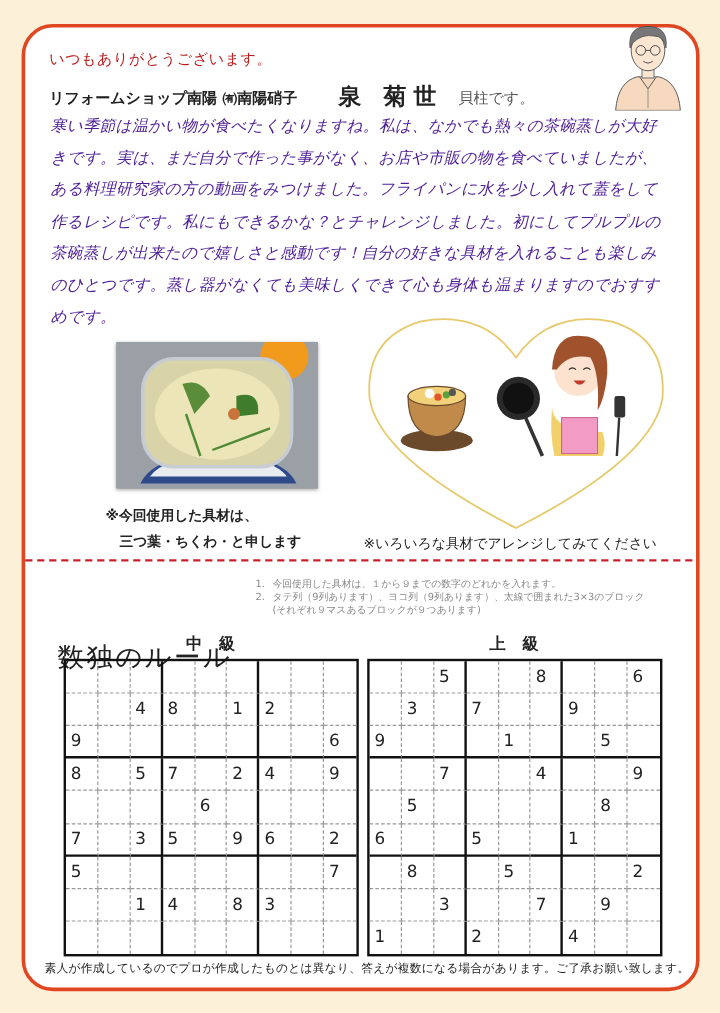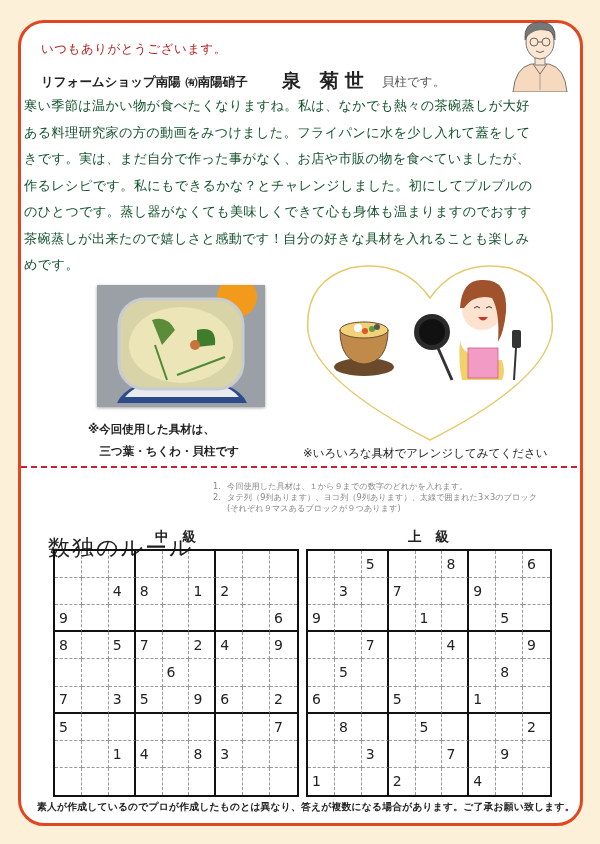--- a/index.html
+++ b/index.html
@@ -13,22 +13,22 @@
   .card {
     position:absolute; left:18px; top:20px; width:559px; height:800px;
     background:#fff; border:3px solid #e0461f; border-radius:26px;
     box-sizing:content-box;
   }
   .greeting { position:absolute; left:41px; top:41px; font-size:12.5px; color:#b91c1c; letter-spacing:0.5px; }
   .intro { position:absolute; left:41px; top:67px; font-size:12.5px; font-weight:bold; color:#222; white-space:nowrap; }
   .intro .name { font-size:19px; margin:0 8px 0 30px; letter-spacing:6px; position:relative; top:1px; }
   .intro .suffix { font-weight:normal; color:#555; font-size:12.5px; }
   .body-text {
-    position:absolute; left:24px; top:93px; width:520px;
-    font-size:13.2px; line-height:26.5px; color:#14532d; letter-spacing:0.3px;
+    position:absolute; left:42px; top:93px; width:520px;
+    font-size:13.2px; line-height:26.5px; color:#4c1d95; letter-spacing:0.3px;font-style:italic;
   }
   .avatar { position:absolute; left:505px; top:10px; width:70px; height:82px; }
   .photo {
     position:absolute; left:97px; top:285px; width:168px; height:122px;
     box-shadow:0 1px 3px rgba(0,0,0,0.35); overflow:hidden;
     background:#8a8f95;
   }
   .photo-caption { position:absolute; left:88px; top:418px; font-size:11.5px; font-weight:bold; color:#222; line-height:22px; }
   .heart { position:absolute; left:302px; top:262px; width:256px; height:180px; }
   .heart-caption { position:absolute; left:303px; top:446px; font-size:11.5px; font-weight:normal; color:#222; }
@@ -47,21 +47,21 @@
   .cell {
     display:flex; align-items:center; justify-content:center;
     font-size:14px; color:#222; box-sizing:border-box;
     border-right:1.5px dashed #999; border-bottom:1.5px dashed #999;
   }
   .cell.c9 { border-right:none; }
   .cell.r9 { border-bottom:none; }
   .cell.bx { border-right:2.5px solid #111; }
   .cell.by { border-bottom:2.5px solid #111; }
   .cell.l { justify-content:flex-start; padding-left:4px; }
-  .footer { position:absolute; left:37px; top:801px; font-size:9.8px; font-weight:bold; color:#222; white-space:nowrap; letter-spacing:0.2px; }
+  .footer { position:absolute; left:37px; top:801px; font-size:9.8px; font-weight:normal; color:#222; white-space:nowrap; letter-spacing:0.2px; }
 </style>
 </head>
 <body>
 
 <div class="card"></div>
 
 <svg class="avatar" viewBox="0 0 70 82">
   <path d="M8 82 Q10 58 26 54 L44 54 Q60 58 62 82 Z" fill="#f6d9bf" stroke="#555" stroke-width="0.8"></path>
   <path d="M28 54 L35 64 L42 54" fill="#f6d9bf" stroke="#555" stroke-width="0.8"></path>
   <line x1="35" y1="64" x2="35" y2="80" stroke="#777" stroke-width="0.6"></line>
@@ -77,46 +77,46 @@
 <div class="greeting">いつもありがとうございます。</div>
 
 <div class="intro">
   <span>リフォームショップ南陽 ㈲南陽硝子</span>
   <span class="name">泉 菊世</span>
   <span class="suffix">貝柱です。</span>
 </div>
 
 <div class="body-text">
   <div>寒い季節は温かい物が食べたくなりますね。私は、なかでも熱々の茶碗蒸しが大好</div>
+  <div>きです。実は、まだ自分で作った事がなく、お店や市販の物を食べていましたが、</div>
   <div>ある料理研究家の方の動画をみつけました。フライパンに水を少し入れて蓋をして</div>
-  <div>きです。実は、まだ自分で作った事がなく、お店や市販の物を食べていましたが、</div>
   <div>作るレシピです。私にもできるかな？とチャレンジしました。初にしてプルプルの</div>
+  <div>茶碗蒸しが出来たので嬉しさと感動です！自分の好きな具材を入れることも楽しみ</div>
   <div>のひとつです。蒸し器がなくても美味しくできて心も身体も温まりますのでおすす</div>
-  <div>茶碗蒸しが出来たので嬉しさと感動です！自分の好きな具材を入れることも楽しみ</div>
   <div>めです。</div>
 </div>
 
 <div class="photo">
   <svg width="168" height="122" viewBox="0 0 168 122">
     <rect width="168" height="122" fill="#9aa0a6"></rect>
     <circle cx="140" cy="12" r="20" fill="#f29a1c"></circle>
     <path d="M20 118 Q30 95 84 92 Q140 95 150 118 Z" fill="#2e4a8a"></path>
     <path d="M28 112 Q40 96 84 94 Q130 96 142 112" fill="#e9ecef"></path>
     <rect x="22" y="14" width="124" height="90" rx="26" fill="#d9d3a8" stroke="#c6ccd2" stroke-width="3"></rect>
     <ellipse cx="84" cy="60" rx="52" ry="38" fill="#ece5b8"></ellipse>
     <path d="M55 35 Q70 30 78 45 L65 60 Z" fill="#5b8c3a"></path>
     <path d="M100 45 Q120 40 118 60 L100 62 Z" fill="#3f7d2c"></path>
     <circle cx="98" cy="60" r="5" fill="#c7733a"></circle>
     <path d="M58 60 L70 95" stroke="#4f8a35" stroke-width="2"></path>
     <path d="M80 90 L128 72" stroke="#4f8a35" stroke-width="2"></path>
   </svg>
 </div>
 <div class="photo-caption">
   <div>※今回使用した具材は、</div>
-  <div>　三つ葉・ちくわ・貝柱です</div>
+  <div>　三つ葉・ちくわ・と申します</div>
 </div>
 
 <svg class="heart" viewBox="0 0 256 180">
   <path d="M128 36 Q100 -4 48 6 Q2 20 6 70 Q14 120 128 178 Q242 120 250 70 Q254 20 208 6 Q156 -4 128 36 Z" fill="#fff" stroke="#e6c96a" stroke-width="1.5"></path>
 
   <g>
     <ellipse cx="62" cy="105" rx="30" ry="9" fill="#6b4a2b"></ellipse>
     <path d="M38 68 Q38 100 62 102 Q86 100 86 68 Z" fill="#c08a4a" stroke="#6b4a2b" stroke-width="1"></path>
     <ellipse cx="62" cy="68" rx="24" ry="8" fill="#f1d27a" stroke="#6b4a2b" stroke-width="1"></ellipse>
     <circle cx="56" cy="66" r="4" fill="#fff"></circle>

